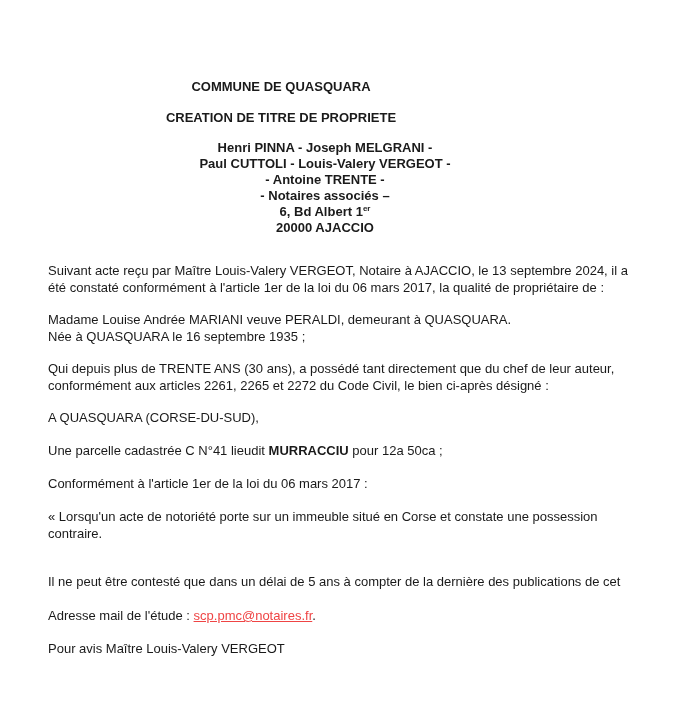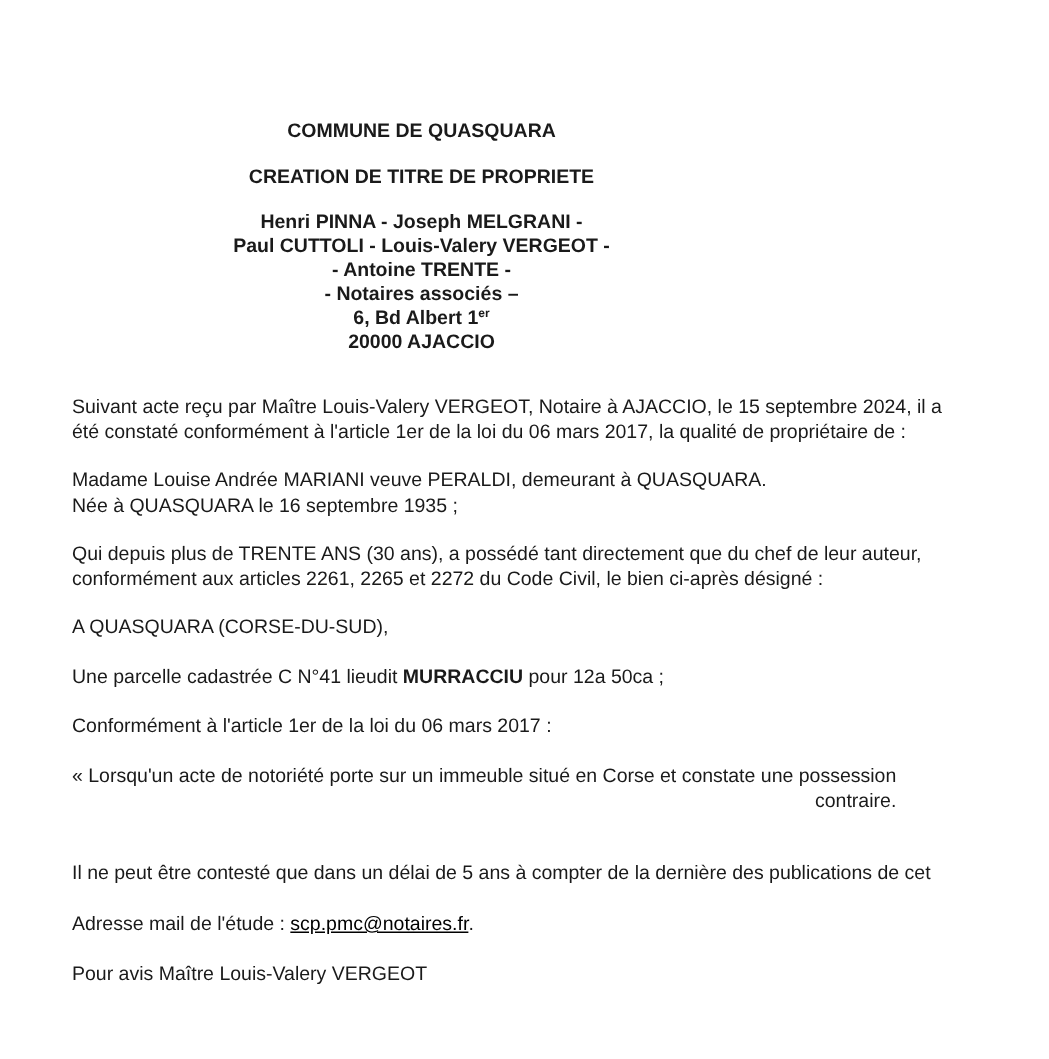--- a/index.html
+++ b/index.html
@@ -23,40 +23,40 @@
       font-weight: bold;
       font-size: 13px;
       line-height: 16px;
     }
     .header .line {
       display: block;
       white-space: nowrap;
     }
     .h-commune { top: 79px; }
     .h-creation { top: 110px; }
-    .h-notaires { top: 140px; }
+    .h-notaires { top: 140px; padding-left: 44px; }
     sup {
       font-size: 8px;
       line-height: 0;
       vertical-align: 5px;
     }
     .para { position: absolute; left: 48px; font-size: 13px; line-height: 16.5px; }
     .para .l { display: block; white-space: nowrap; }
     .p1 { top: 263px; }
     .p2 { top: 312px; }
     .p3 { top: 361px; }
     .p4 { top: 410px; }
     .p5 { top: 443px; text-align: right; }
     .p6 { top: 476px; }
-    .p7 { top: 509px; text-align: right; }
+    .p7 { top: 509px; }
     .p8 { top: 574px; }
     .p9 { top: 608px; }
     .p10 { top: 641px; }
     a.email {
-      color: #000000;
+      color: #ef4444;
       text-decoration: underline;
     }
     b { font-weight: bold; }
   </style>
 </head>
 <body>
 
 <div class="header h-commune">
   <span class="line">COMMUNE DE QUASQUARA</span>
 </div>
@@ -68,21 +68,21 @@
 <div class="header h-notaires">
   <span class="line">Henri PINNA - Joseph MELGRANI -</span>
   <span class="line">Paul CUTTOLI - Louis-Valery VERGEOT -</span>
   <span class="line">- Antoine TRENTE -</span>
   <span class="line">- Notaires associés –</span>
   <span class="line"><span>6, Bd Albert 1</span><sup>er</sup></span>
   <span class="line">20000 AJACCIO</span>
 </div>
 
 <div class="para p1">
-  <span class="l">Suivant acte reçu par Maître Louis-Valery VERGEOT, Notaire à AJACCIO, le 15 septembre 2024, il a</span>
+  <span class="l">Suivant acte reçu par Maître Louis-Valery VERGEOT, Notaire à AJACCIO, le 13 septembre 2024, il a</span>
   <span class="l">été constaté conformément à l'article 1er de la loi du 06 mars 2017, la qualité de propriétaire de :</span>
 </div>
 
 <div class="para p2">
   <span class="l">Madame Louise Andrée MARIANI veuve PERALDI, demeurant à QUASQUARA.</span>
   <span class="l">Née à QUASQUARA le 16 septembre 1935 ;</span>
 </div>
 
 <div class="para p3">
   <span class="l">Qui depuis plus de TRENTE ANS (30 ans), a possédé tant directement que du chef de leur auteur,</span>

